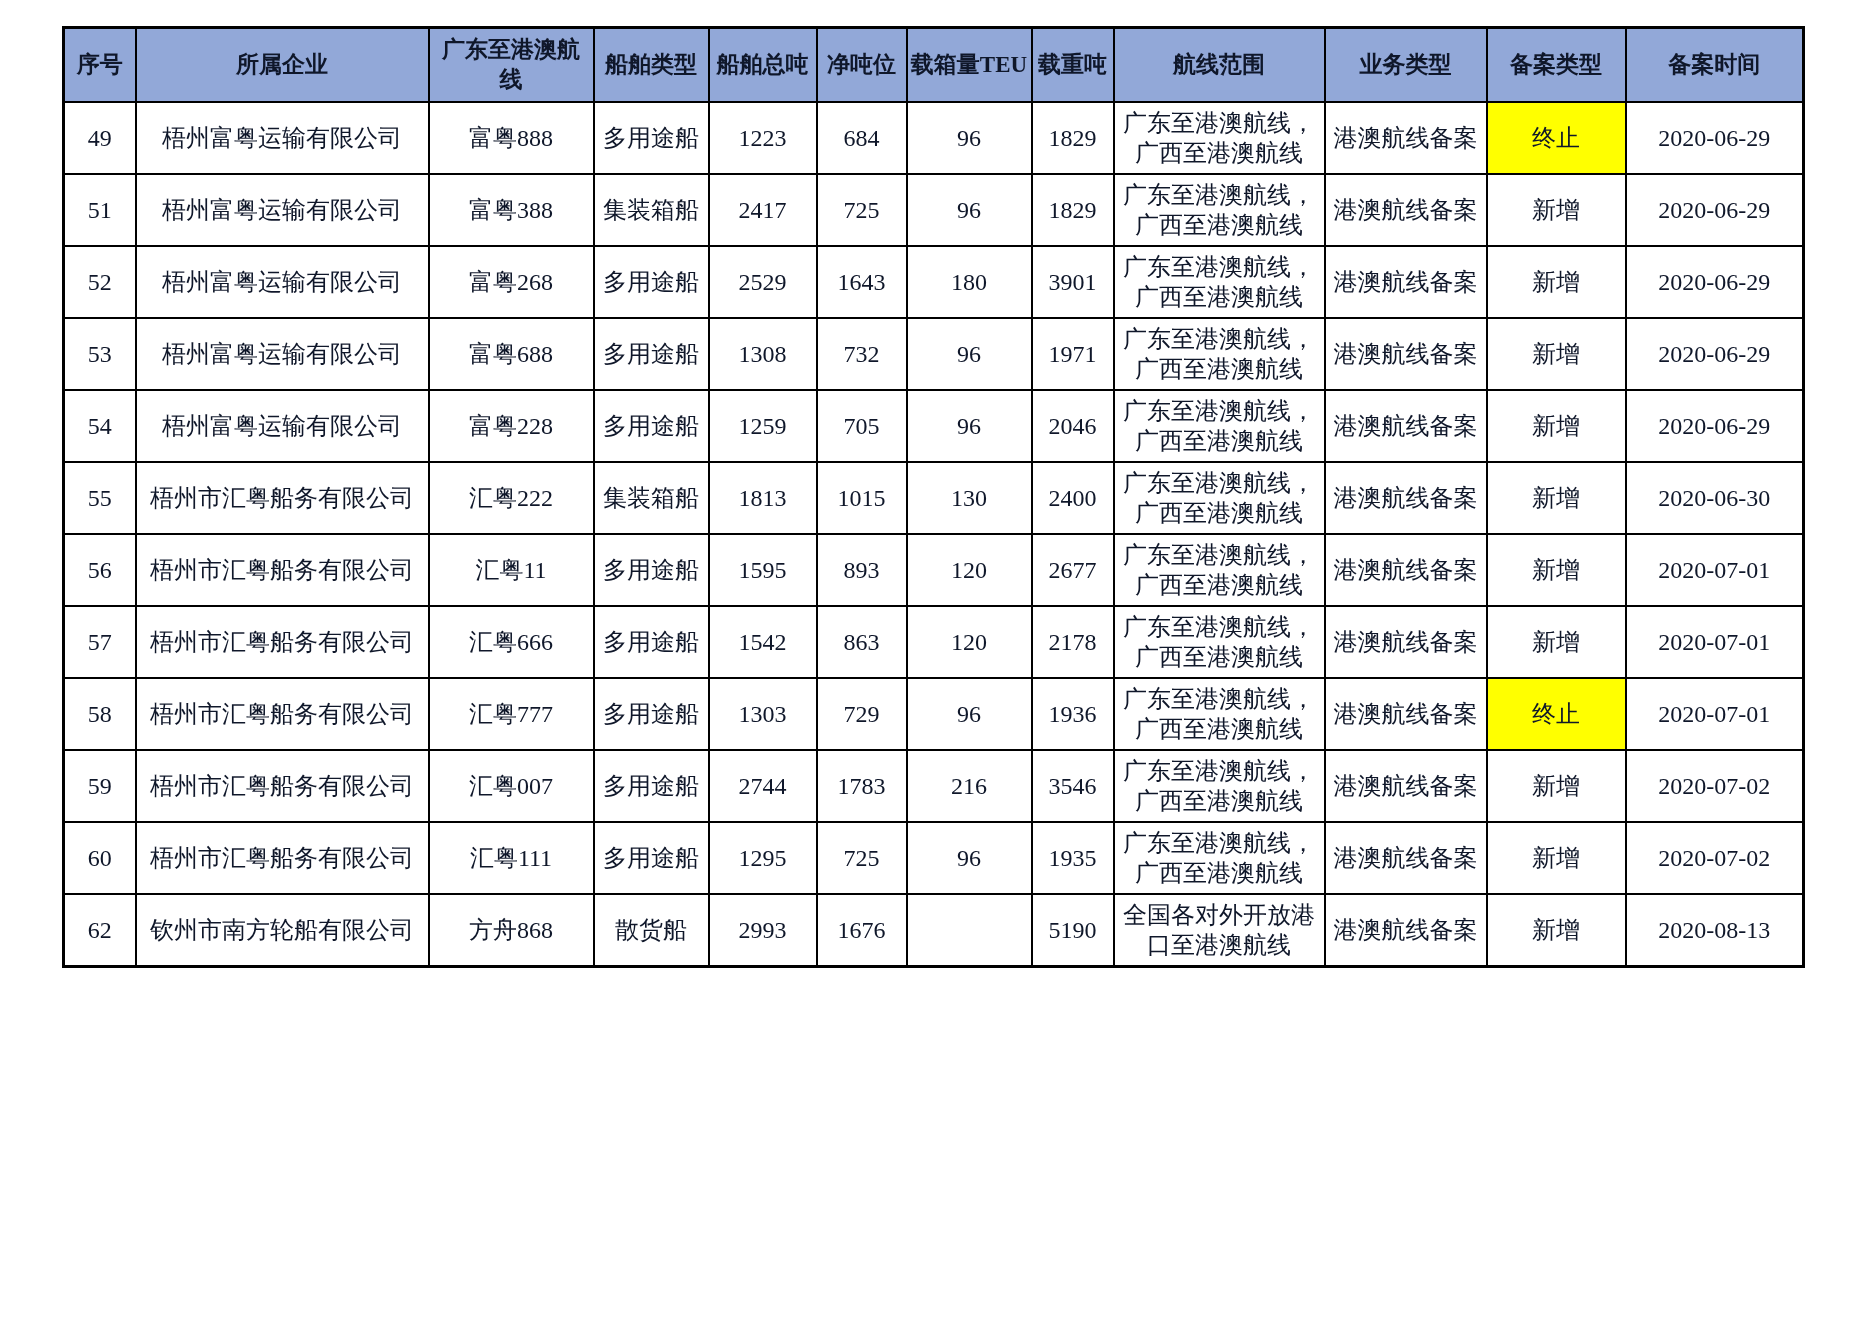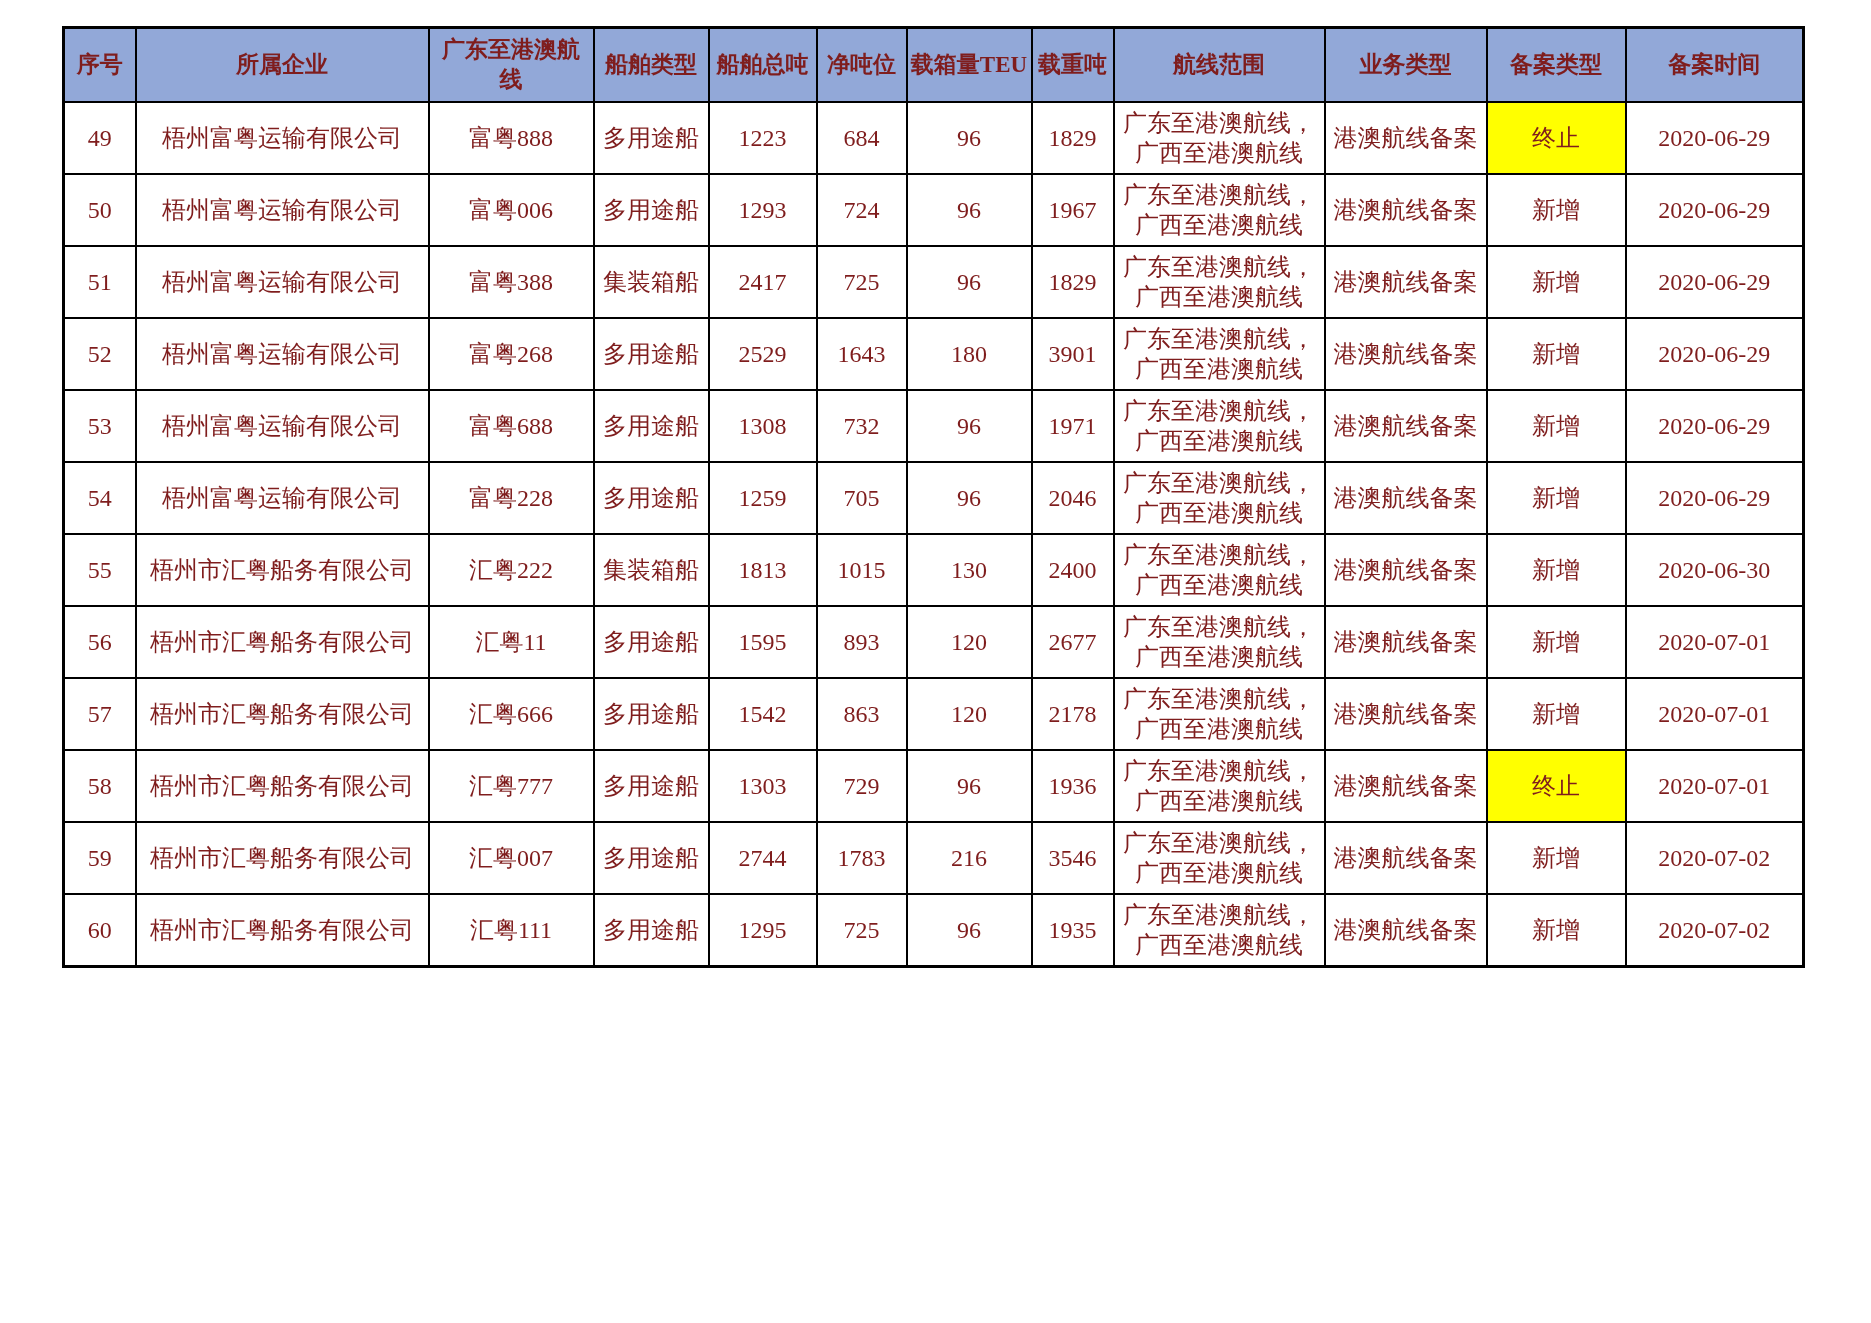--- a/index.html
+++ b/index.html
@@ -2,21 +2,21 @@
 <html style="--header-bg: #92A8D8; --highlight-bg: #FFFF00; --border: #000000;"><head>
 <meta charset="utf-8">
 <style>
   html, body { margin: 0; padding: 0; }
   .page {
     width: 1871px;
     height: 1323px;
     background: #ffffff;
     position: relative;
     font-family: "Liberation Serif", "DejaVu Serif", serif;
-    color: #7f1d1d;
+    color: #0f172a;
     overflow: hidden;
   }
   table.ship-table {
     position: absolute;
     left: 62px;
     top: 26px;
     width: 1740px;
     border-collapse: collapse;
     table-layout: fixed;
     border: 3px solid var(--border, #000);
@@ -90,34 +90,20 @@
           <td>1223</td>
           <td>684</td>
           <td>96</td>
           <td>1829</td>
           <td>广东至港澳航线，广西至港澳航线</td>
           <td>港澳航线备案</td>
           <td class="hl">终止</td>
           <td>2020-06-29</td>
         </tr>
         <tr>
-          <td>50</td>
-          <td>梧州富粤运输有限公司</td>
-          <td>富粤006</td>
-          <td>多用途船</td>
-          <td>1293</td>
-          <td>724</td>
-          <td>96</td>
-          <td>1967</td>
-          <td>广东至港澳航线，广西至港澳航线</td>
-          <td>港澳航线备案</td>
-          <td>新增</td>
-          <td>2020-06-29</td>
-        </tr>
-        <tr>
           <td>51</td>
           <td>梧州富粤运输有限公司</td>
           <td>富粤388</td>
           <td>集装箱船</td>
           <td>2417</td>
           <td>725</td>
           <td>96</td>
           <td>1829</td>
           <td>广东至港澳航线，广西至港澳航线</td>
           <td>港澳航线备案</td>
@@ -243,15 +229,29 @@
           <td>多用途船</td>
           <td>1295</td>
           <td>725</td>
           <td>96</td>
           <td>1935</td>
           <td>广东至港澳航线，广西至港澳航线</td>
           <td>港澳航线备案</td>
           <td>新增</td>
           <td>2020-07-02</td>
         </tr>
+        <tr>
+          <td>62</td>
+          <td>钦州市南方轮船有限公司</td>
+          <td>方舟868</td>
+          <td>散货船</td>
+          <td>2993</td>
+          <td>1676</td>
+          <td></td>
+          <td>5190</td>
+          <td>全国各对外开放港口至港澳航线</td>
+          <td>港澳航线备案</td>
+          <td>新增</td>
+          <td>2020-08-13</td>
+        </tr>
       </tbody>
   </table>
 </div>
 
 </body></html>

